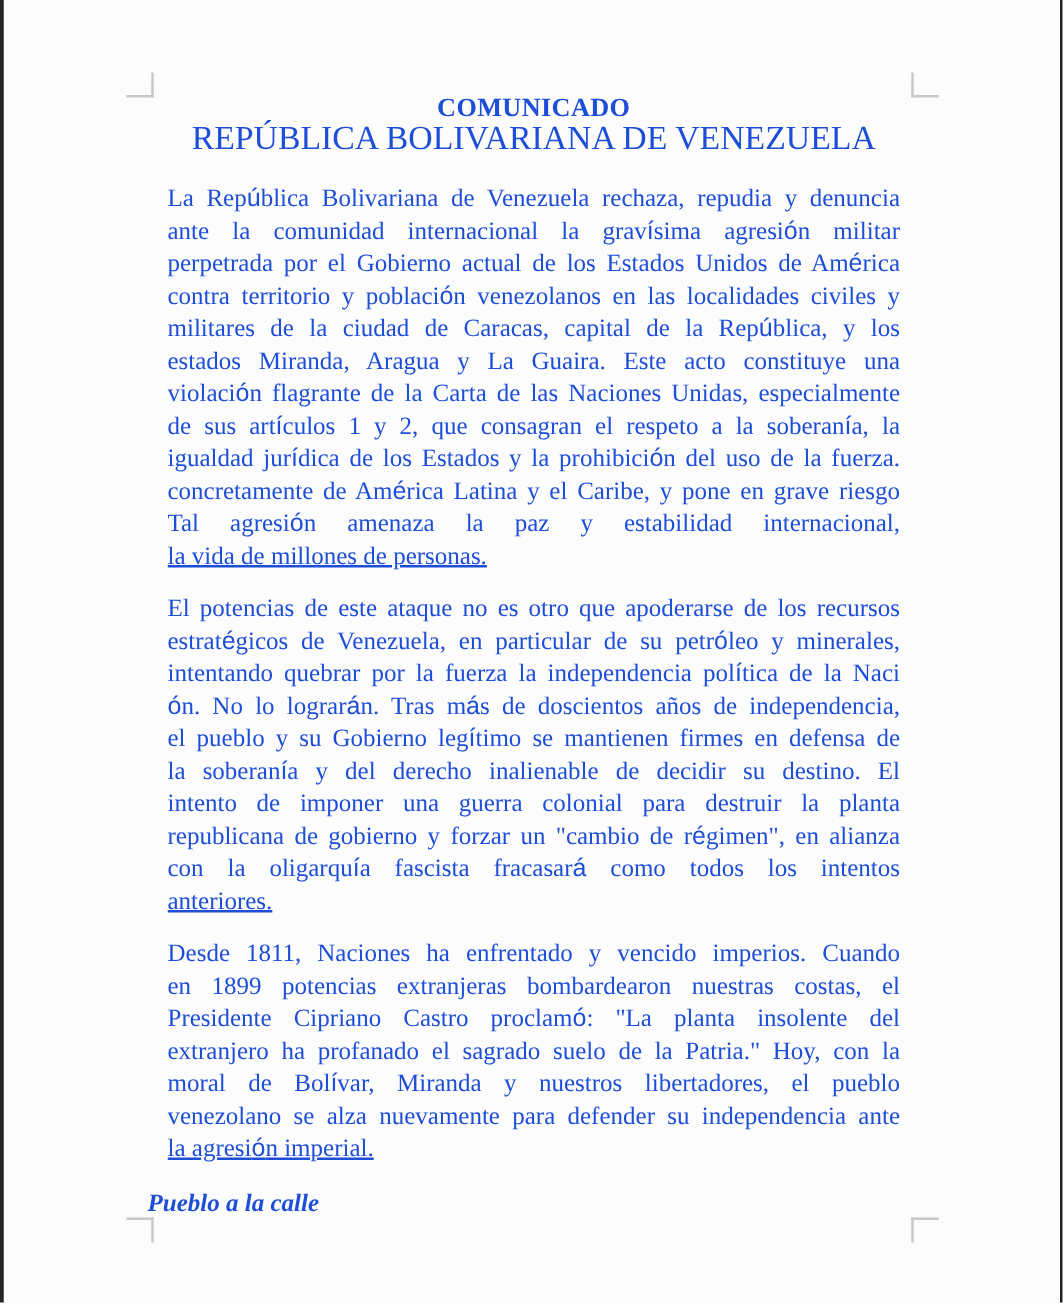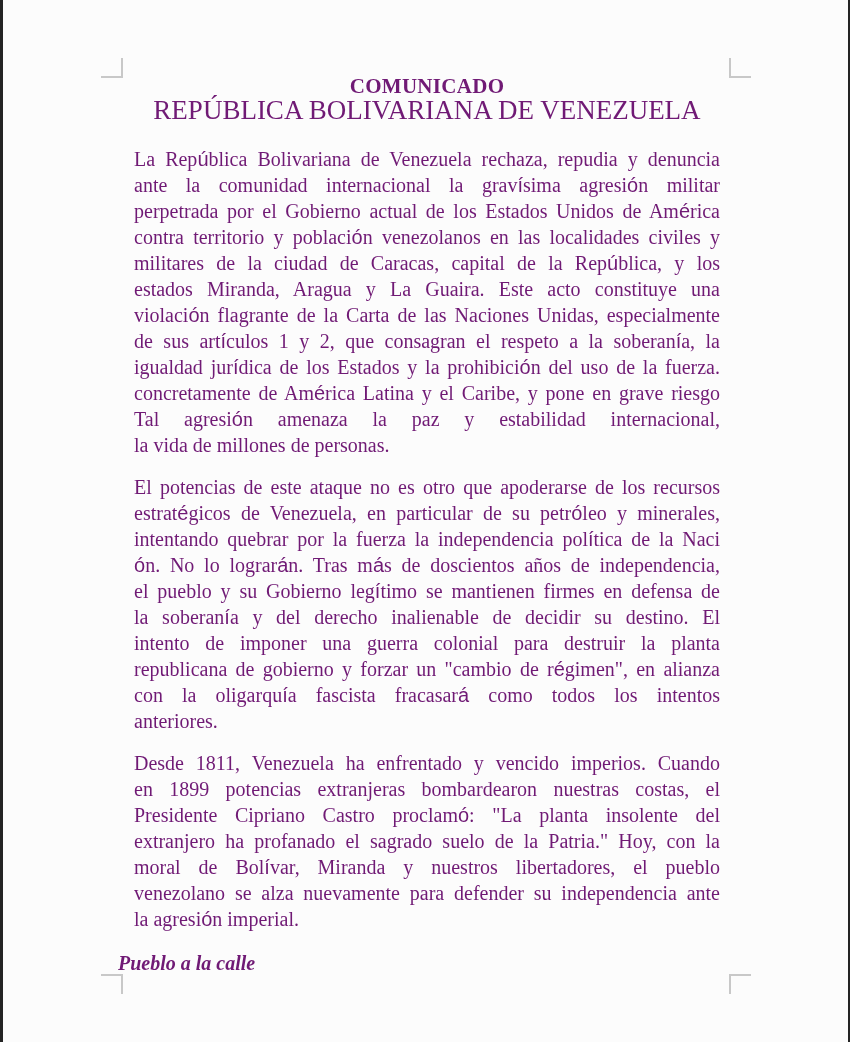--- a/index.html
+++ b/index.html
@@ -6,21 +6,21 @@
   body {
     width: 850px; height: 1042px;
     background: #ffffff;
     overflow: hidden;
     font-family: "Liberation Serif", "DejaVu Serif", serif;
   }
   .page {
     position: relative;
     width: 850px; height: 1042px;
     background: #fcfcfc;
-    color: #701a75;
+    color: #1d4ed8;
   }
   
   .edge { position: absolute; top: 0; bottom: 0; background: #242424; }
   .edge-left  { left: 0;  width: 3px; }
   .edge-right { right: 0; width: 2px; }
   
   .crop { position: absolute; width: 20px; height: 18px; }
   .crop.tl { left: 101px; top: 58px;  border-right: 2px solid #c8c8c8; border-bottom: 2px solid #c8c8c8; }
   .crop.tr { left: 729px; top: 58px;  border-left: 2px solid #c8c8c8;  border-bottom: 2px solid #c8c8c8; }
   .crop.bl { left: 101px; top: 974px; border-right: 2px solid #c8c8c8; border-top: 2px solid #c8c8c8; }
@@ -46,20 +46,21 @@
     line-height: 26px;
     text-align: justify;
     text-align-last: justify;
     text-justify: inter-word;
     overflow: hidden;
     white-space: normal;
   }
   .line.last {
     text-align: right;
     text-align-last: left;
+    text-decoration: underline;
   }
   
   .ac { font-family: "Liberation Sans", "DejaVu Sans", sans-serif; }
   .closing {
     font-size: 20px; line-height: 26px;
     font-weight: bold; font-style: italic;
     margin-top: 18px;
   }
 </style>
 </head>
@@ -100,21 +101,21 @@
           <div class="line">intentando quebrar por la fuerza la independencia pol<span class="ac">í</span>tica de la Naci</div>
           <div class="line"><span class="ac">ó</span>n. No lo lograr<span class="ac">á</span>n. Tras m<span class="ac">á</span>s de doscientos años de independencia,</div>
           <div class="line">el pueblo y su Gobierno leg<span class="ac">í</span>timo se mantienen firmes en defensa de</div>
           <div class="line">la soberan<span class="ac">í</span>a y del derecho inalienable de decidir su destino. El</div>
           <div class="line">intento de imponer una guerra colonial para destruir la planta</div>
           <div class="line">republicana de gobierno y forzar un "cambio de r<span class="ac">é</span>gimen", en alianza</div>
           <div class="line">con la oligarqu<span class="ac">í</span>a fascista fracasar<span class="ac">á</span> como todos los intentos</div>
           <div class="line last">anteriores.</div>
         </div>
         <div class="para">
-          <div class="line">Desde 1811, Venezuela ha enfrentado y vencido imperios. Cuando</div>
+          <div class="line">Desde 1811, Naciones ha enfrentado y vencido imperios. Cuando</div>
           <div class="line">en 1899 potencias extranjeras bombardearon nuestras costas, el</div>
           <div class="line">Presidente Cipriano Castro proclam<span class="ac">ó</span>: "La planta insolente del</div>
           <div class="line">extranjero ha profanado el sagrado suelo de la Patria." Hoy, con la</div>
           <div class="line">moral de Bol<span class="ac">í</span>var, Miranda y nuestros libertadores, el pueblo</div>
           <div class="line">venezolano se alza nuevamente para defender su independencia ante</div>
           <div class="line last">la agresi<span class="ac">ó</span>n imperial.</div>
         </div>
       </div>
     <div class="closing">Pueblo a la calle</div>
   </div>

